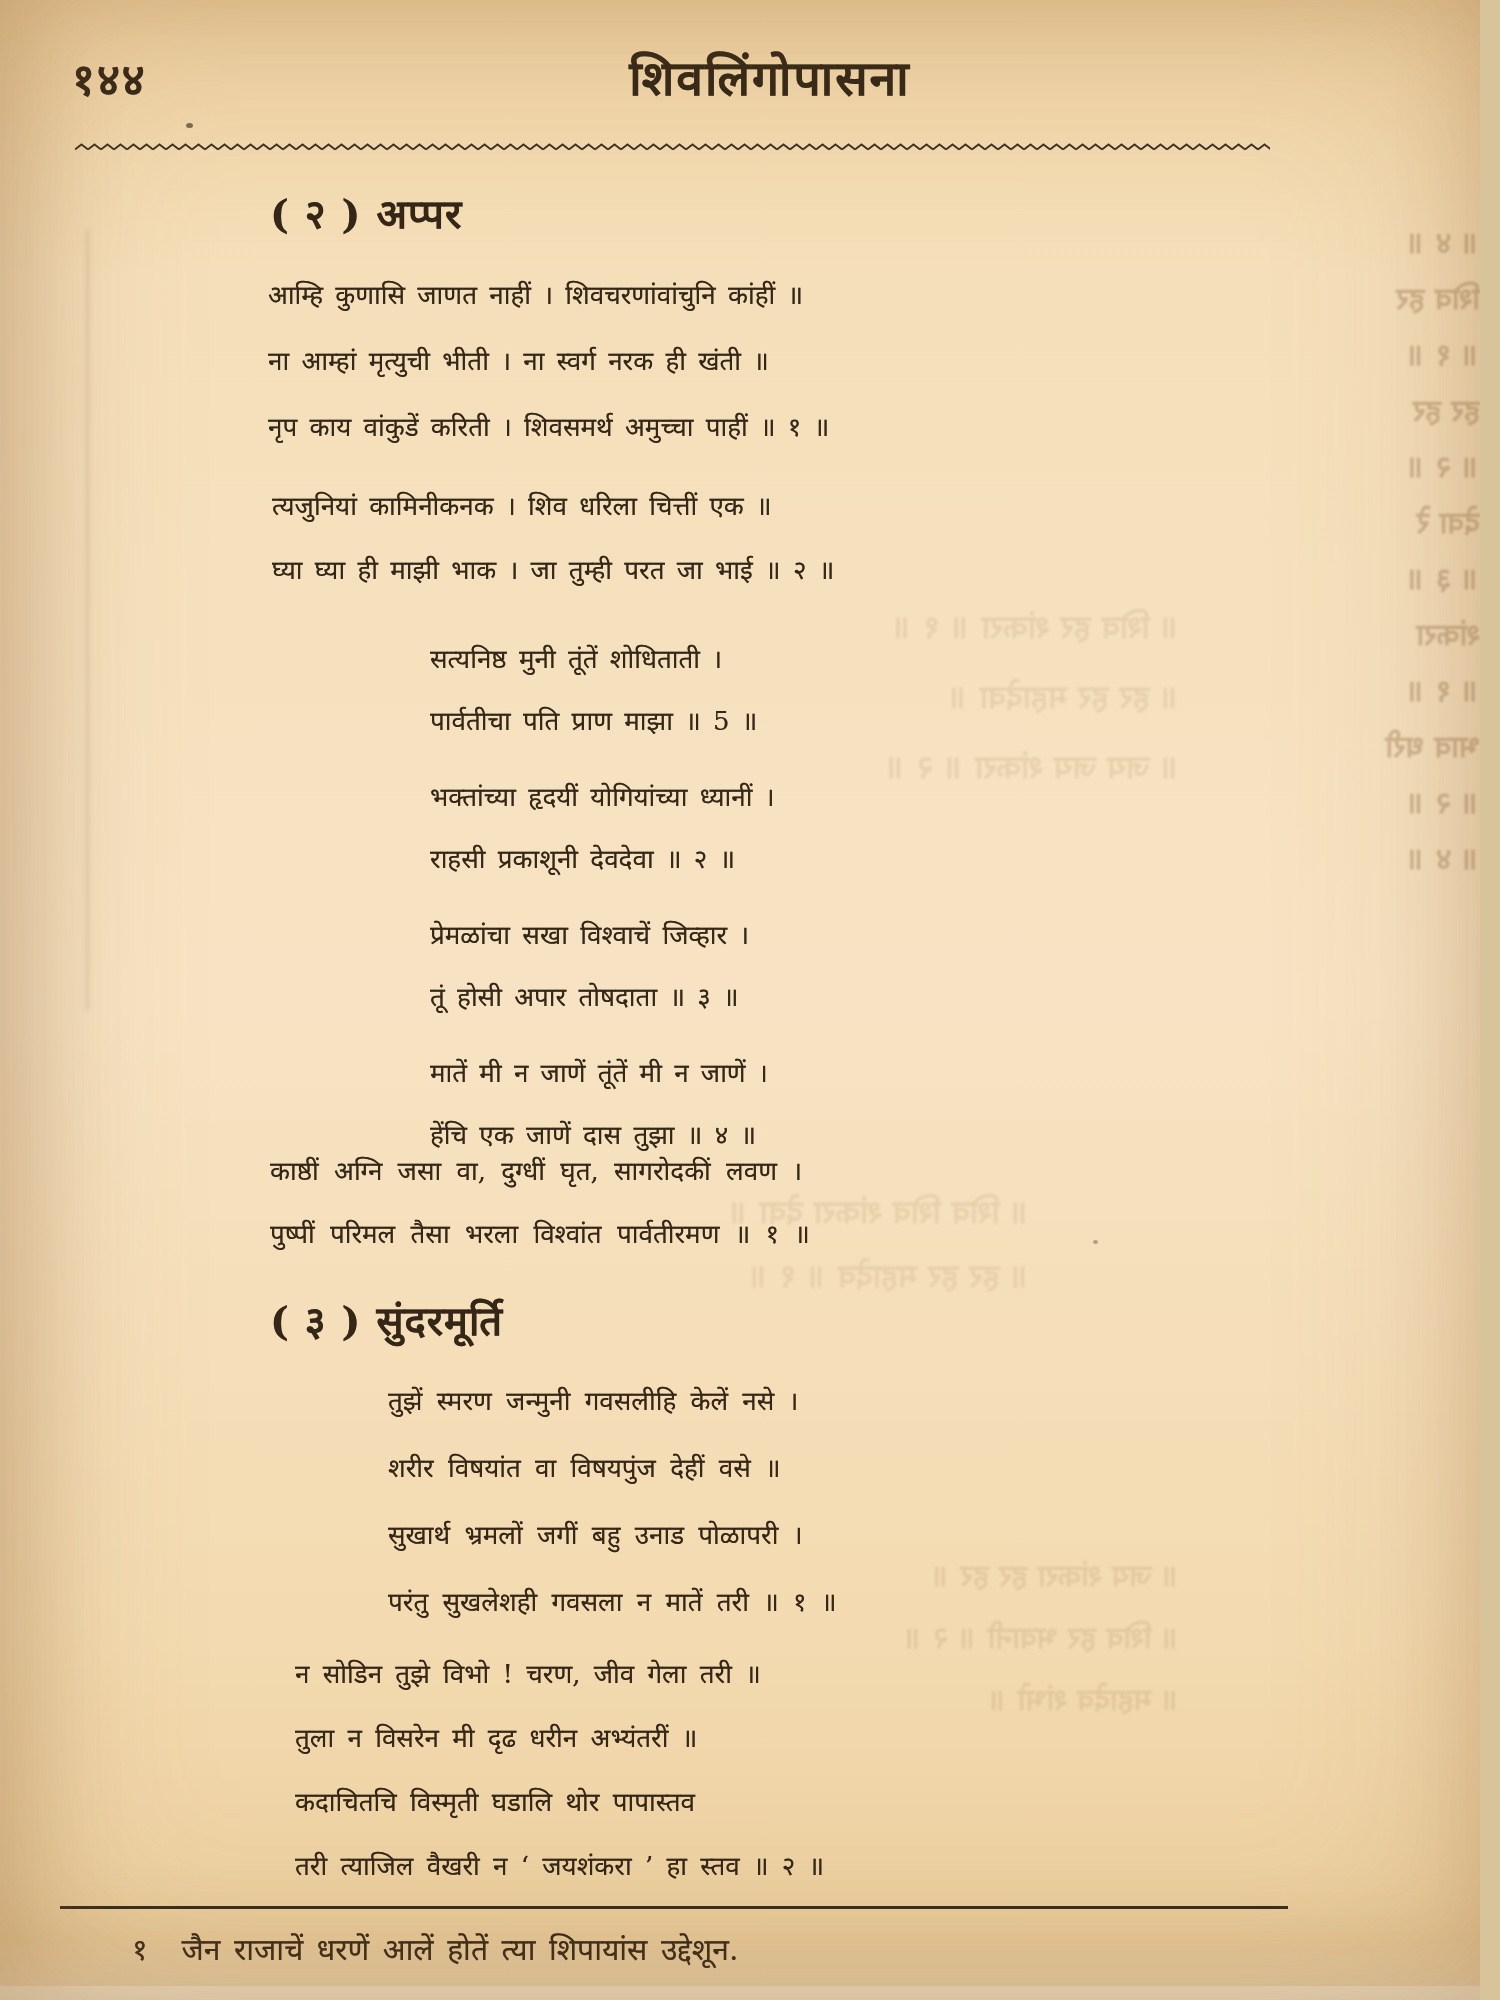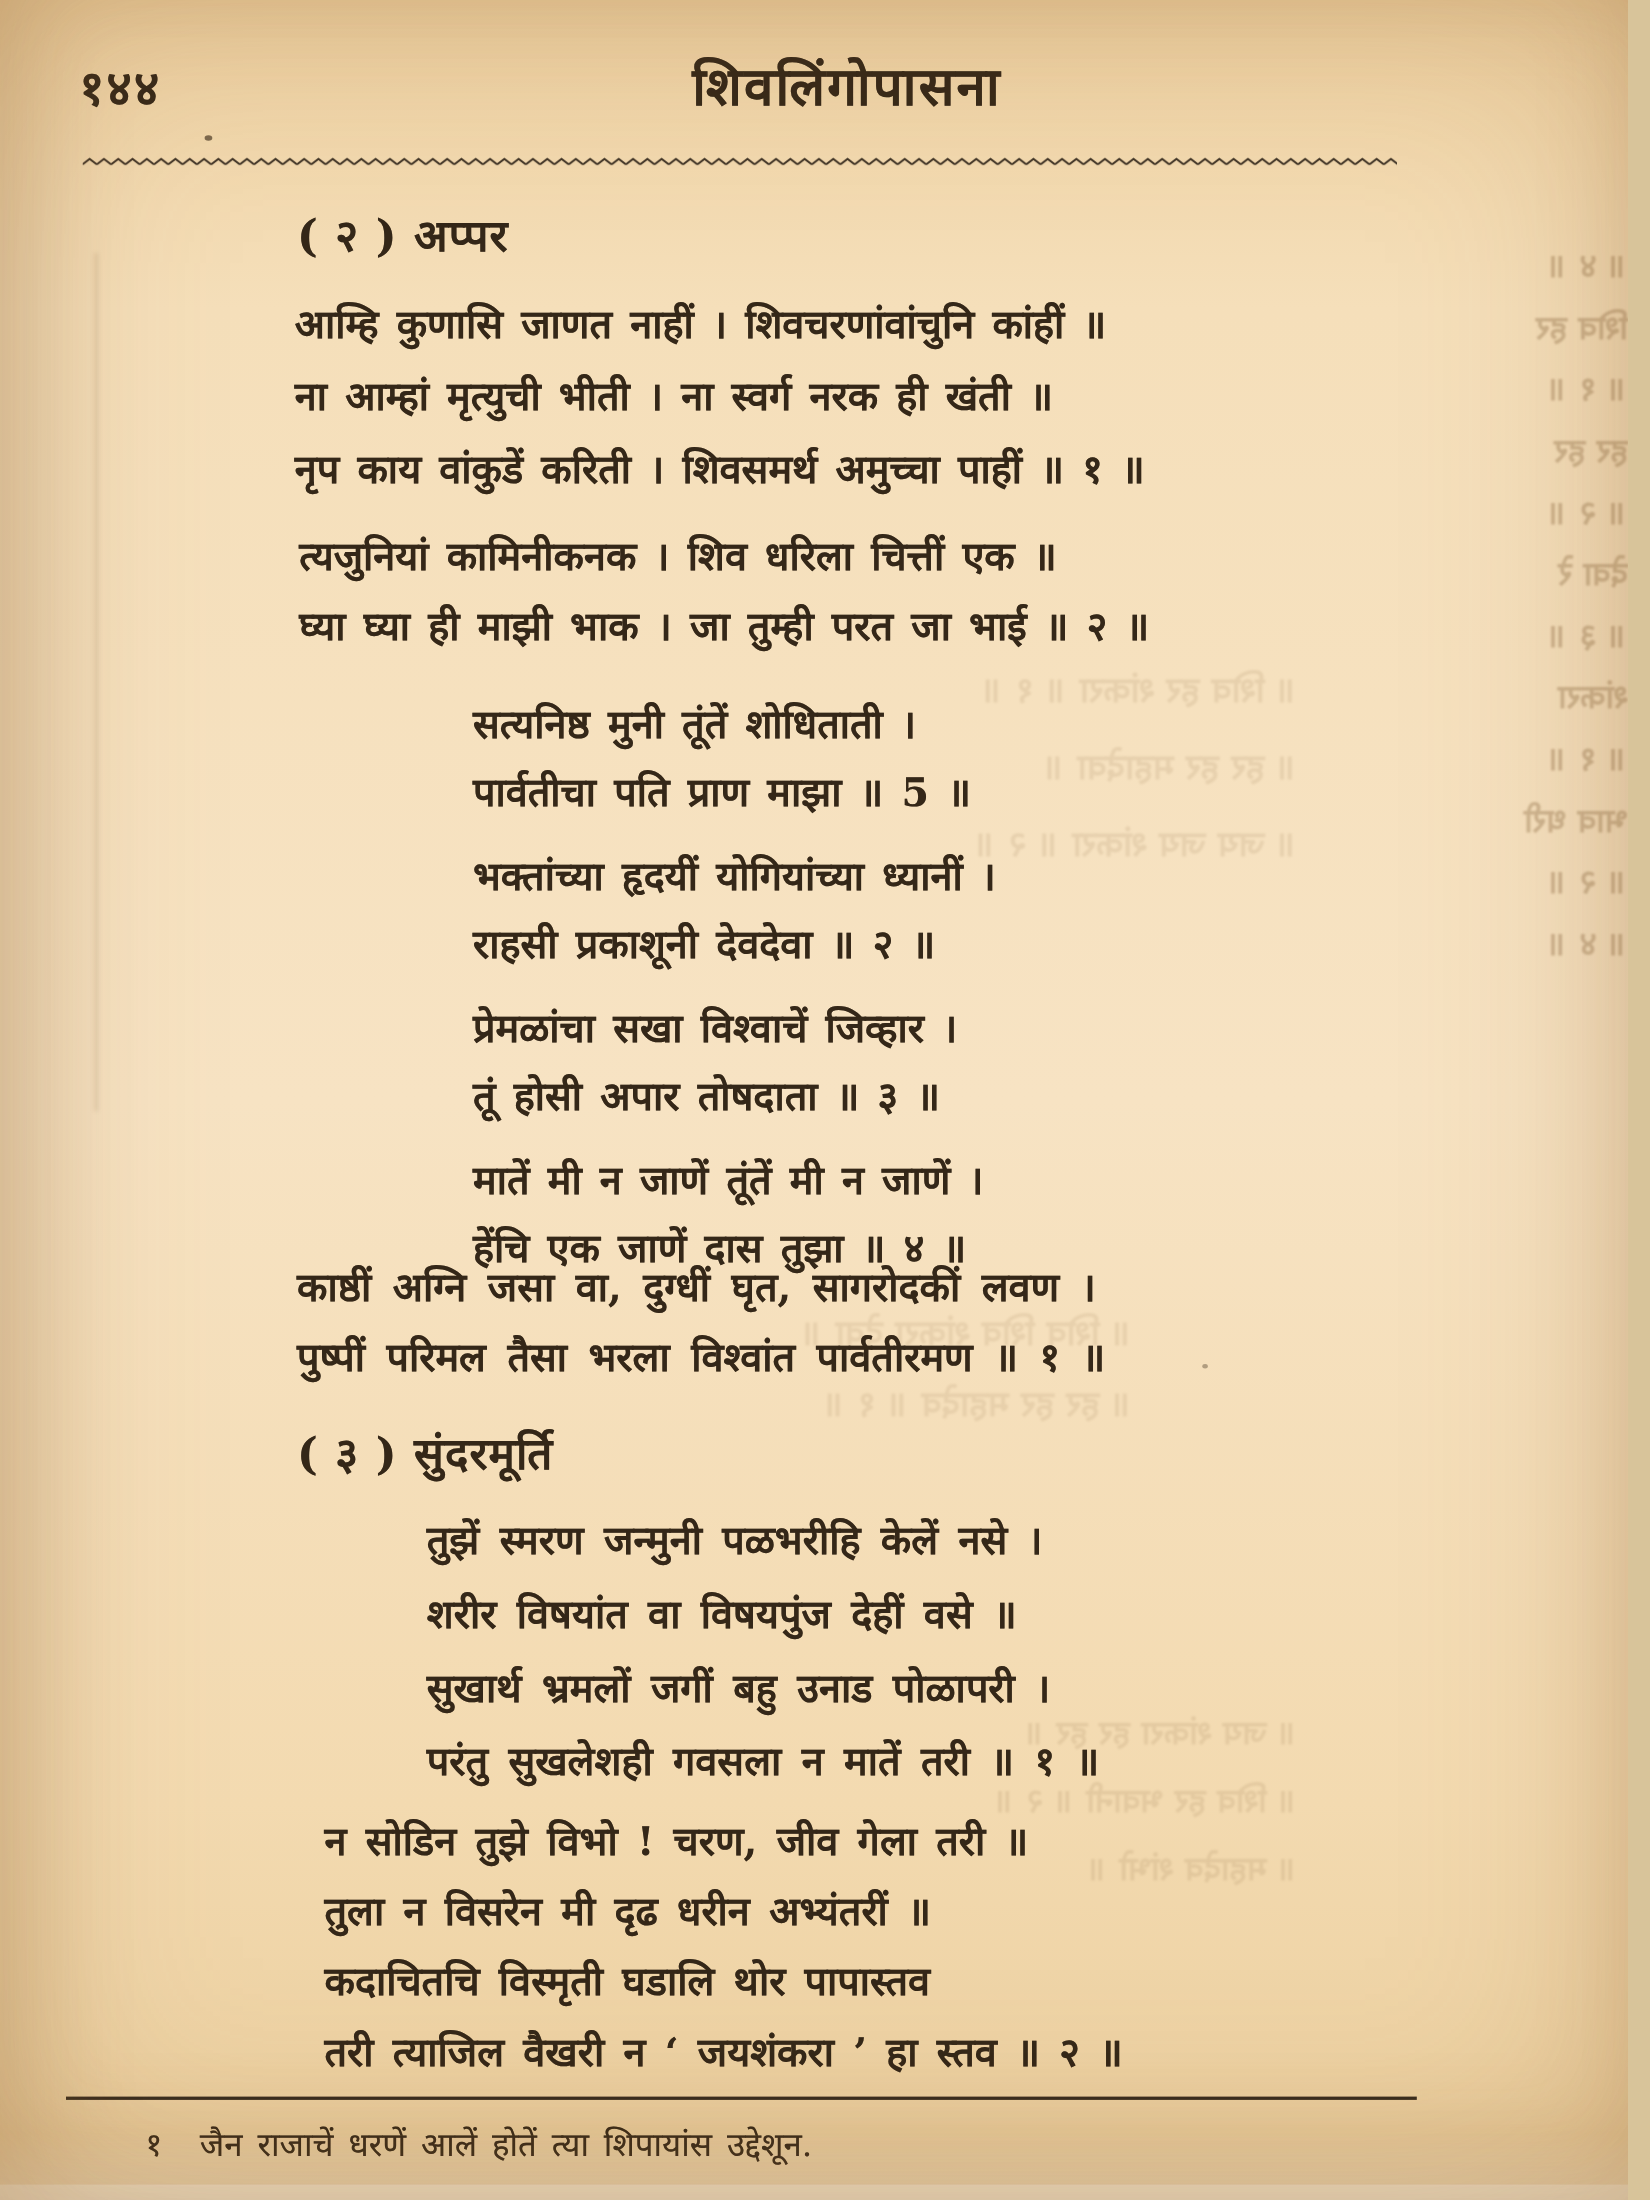--- a/index.html
+++ b/index.html
@@ -25,21 +25,21 @@
   .page-number{position:absolute;top:48px;left:72px;font-size:44px;letter-spacing:2px;}
   .title{position:absolute;top:44px;left:270px;width:1000px;text-align:center;font-size:48px;letter-spacing:2px;}
 
   .zigzag{position:absolute;top:142px;left:75px;width:1195px;height:10px;}
 
   .sec-heading{position:absolute;left:270px;width:1000px;text-align:left;font-size:40px;letter-spacing:1px;}
   #heading-appar{top:185px;}
   #heading-sundarmurti{top:1292px;}
 
   .stanza p{margin:0;white-space:nowrap;}
-  .stanza{position:absolute;font-size:36px;font-weight:700;}
+  .stanza{position:absolute;font-size:26px;font-weight:400;}
 
   #stanza-a1{top:262px;left:268px;line-height:66px;word-spacing:4px;}
   #stanza-a2{top:474px;left:272px;line-height:64px;word-spacing:4px;}
 
   #ovi-block{top:628px;left:430px;line-height:62px;word-spacing:4px;}
   #ovi-block .pair{margin-bottom:14px;}
 
   #couplet-block{top:1140px;left:270px;line-height:63px;word-spacing:7px;}
 
   #stanza-e{top:1368px;left:388px;line-height:67px;word-spacing:6px;}
@@ -140,21 +140,21 @@
   </div>
 
   <div class="stanza ink" id="couplet-block">
     <p>काष्ठीं अग्नि जसा वा, दुग्धीं घृत, सागरोदकीं लवण ।</p>
     <p>पुष्पीं परिमल तैसा भरला विश्वांत पार्वतीरमण ॥ १ ॥</p>
   </div>
 
   <div class="sec-heading ink bold" id="heading-sundarmurti">( ३ ) सुंदरमूर्ति</div>
 
   <div class="stanza ink" id="stanza-e">
-    <p>तुझें स्मरण जन्मुनी पळभरीहि केलें नसे ।</p>
+    <p>तुझें स्मरण जन्मुनी गवसलीहि केलें नसे ।</p>
     <p>शरीर विषयांत वा विषयपुंज देहीं वसे ॥</p>
     <p>सुखार्थ भ्रमलों जगीं बहु उनाड पोळापरी ।</p>
     <p>परंतु सुखलेशही गवसला न मातें तरी ॥ १ ॥</p>
   </div>
 
   <div class="stanza ink" id="stanza-f">
     <p>न सोडिन तुझे विभो ! चरण, जीव गेला तरी ॥</p>
     <p>तुला न विसरेन मी दृढ धरीन अभ्यंतरीं ॥</p>
     <p>कदाचितचि विस्मृती घडालि थोर पापास्तव</p>
     <p>तरी त्याजिल वैखरी न ‘ जयशंकरा ’ हा स्तव ॥ २ ॥</p>

